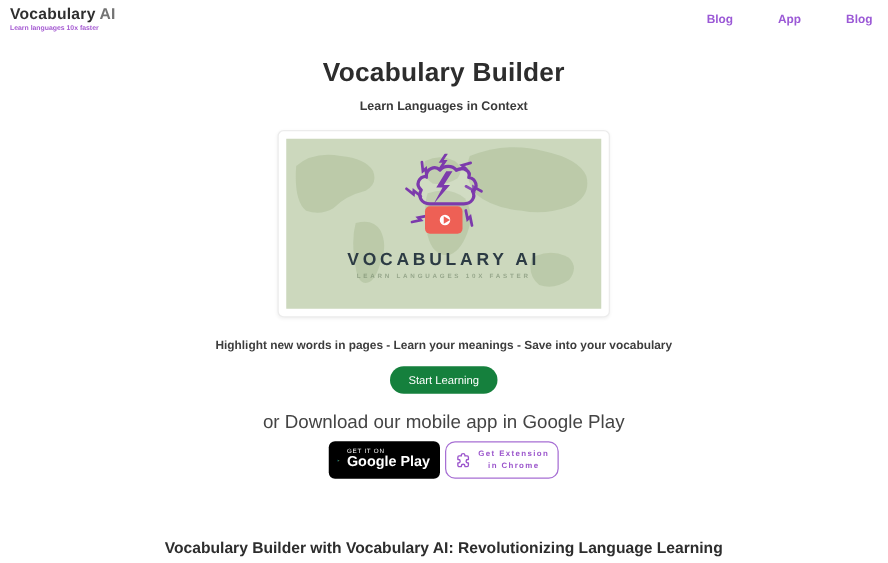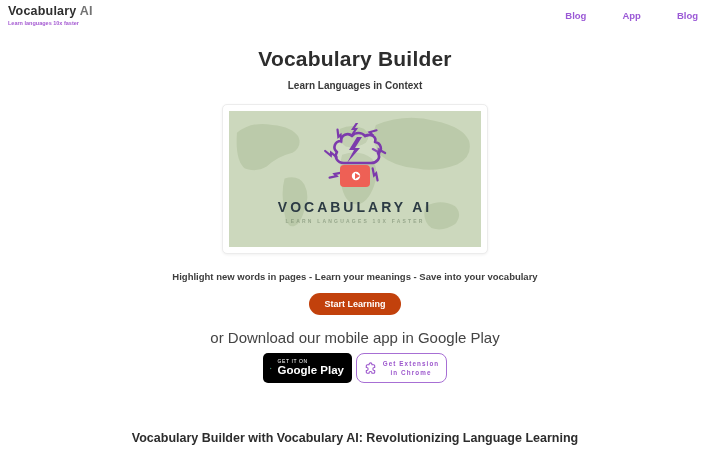--- a/index.html
+++ b/index.html
@@ -28,22 +28,22 @@
               overflow:hidden; display:flex; flex-direction:column; align-items:center; }
   .map { position:absolute; inset:0; opacity:0.7; }
   .hero-icon { margin-top:12px; position:relative; z-index:2; }
   .hero-wordmark { position:relative; z-index:2; font-size:14px; font-weight:800;
                    letter-spacing:3px; color:#2c3b44; margin-top:4px; }
   .hero-tagline { position:relative; z-index:2; font-size:5px; letter-spacing:2.2px;
                   color:#6b7f63; opacity:0.55; margin-top:3px; font-weight:bold; }
 
   .feature-line { font-size:9.5px; font-weight:600; color:#3d3d3d; margin-top:17px; }
 
-  .cta-btn { margin-top:11px; background:#c2410c; color:#ffffff; border:none;
-             border-radius:11px; padding:6px 15px; font-size:9px; font-weight:700;
+  .cta-btn { margin-top:11px; background:#15803d; color:#ffffff; border:none;
+             border-radius:11px; padding:6px 15px; font-size:9px; font-weight:400;
              font-family:"Liberation Sans", sans-serif; cursor:pointer; }
 
   .download-line { font-size:15px; color:#444444; margin-top:14px; }
 
   .badges { display:flex; gap:4px; margin-top:7px; align-items:center; }
   .gp-badge { width:89px; height:30px; background:#000000; border-radius:5px;
               display:flex; align-items:center; padding:0 8px 0 7px; gap:6px; cursor:pointer; }
   .gp-text { color:#ffffff; line-height:1.15; }
   .gp-top { font-size:5px; letter-spacing:0.6px; }
   .gp-bottom { font-size:11.5px; font-weight:600; white-space:nowrap; }

